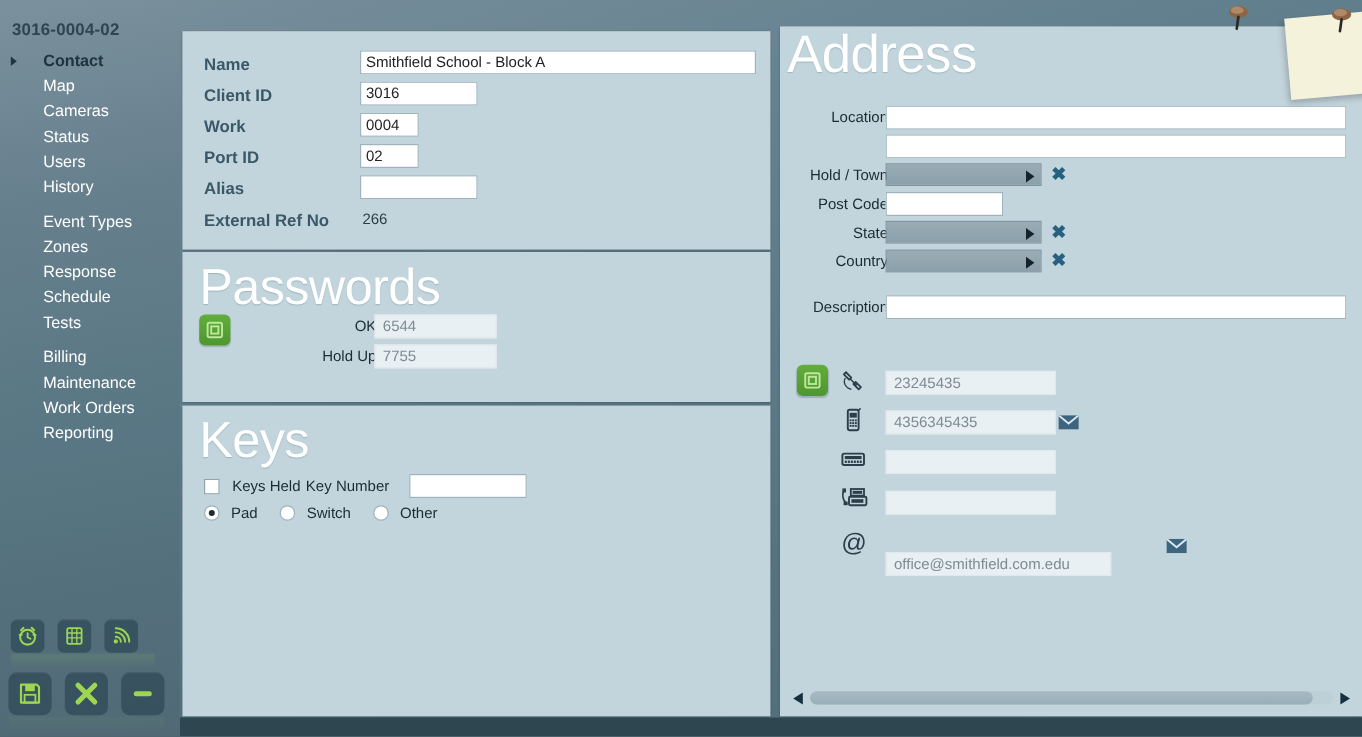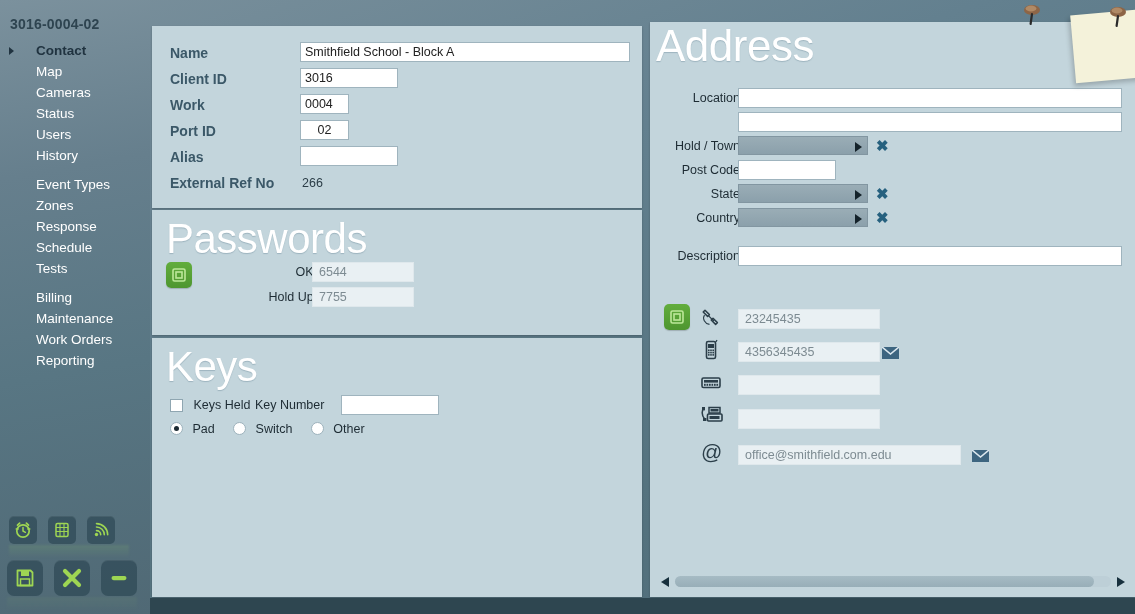--- a/index.html
+++ b/index.html
@@ -308,21 +308,21 @@
     <input class="txt" style="position: absolute; left: 148px; top: 0px; width: 98px;" value="3016">
   </div>
 
   <div class="cf-row" style="top:68px;left:0;width:100%;">
     <span class="cf-label">Work</span>
     <input class="txt" style="position: absolute; left: 148px; top: 0px; width: 49px;" value="0004">
   </div>
 
   <div class="cf-row" style="top:94px;left:0;width:100%;">
     <span class="cf-label">Port ID</span>
-    <input class="txt" style="position: absolute; left: 148px; top: 0px; width: 49px; text-align: center;" value="02">
+    <input class="txt" style="position: absolute; left: 148px; top: 0px; width: 49px;" value="02">
   </div>
 
   <div class="cf-row" style="top:120px;left:0;width:100%;">
     <span class="cf-label">Alias</span>
     <input class="txt" style="position: absolute; left: 148px; top: 0px; width: 98px;" value="">
   </div>
 
   <div class="cf-row" style="top:146px;left:0;width:100%;">
     <span class="cf-label">External Ref No</span>
     <span class="ro-val" style="left:150px;top:0;">266</span>
@@ -467,21 +467,21 @@
       <rect x="9.5" y="12" width="10" height="3" fill="#2b3e49"></rect>
     </svg>
   </div>
   <input class="txt-ro" style="position: absolute; left: 88px; top: 387px; width: 142px;" value="">
 
   <div class="ico-col" style="left:50px;top:418px;">
     <svg width="24" height="24" viewBox="0 0 24 24">
       <text x="1" y="19" font-family="Liberation Sans, sans-serif" font-size="21" fill="#2b3e49">@</text>
     </svg>
   </div>
-  <input class="txt-ro" style="position: absolute; left: 88px; top: 423px; width: 223px;" value="office@smithfield.com.edu">
+  <input class="txt-ro" style="position: absolute; left: 88px; top: 438px; width: 188px;" value="office@smithfield.com.edu">
   <div class="env" style="left:322px;top:426px;">
     <svg width="17" height="12" viewBox="0 0 17 12">
       <rect x="0" y="0" width="17" height="12" fill="#3d6580"></rect>
       <path d="M0 0 L8.5 7 L17 0" fill="none" stroke="#dbe7ee" stroke-width="1.6"></path>
     </svg>
   </div>
 
   <div class="sbar" style="left:8px;top:551px;width:470px;">
     <div class="sb-arrow-l"></div>
     <div class="sb-track">

